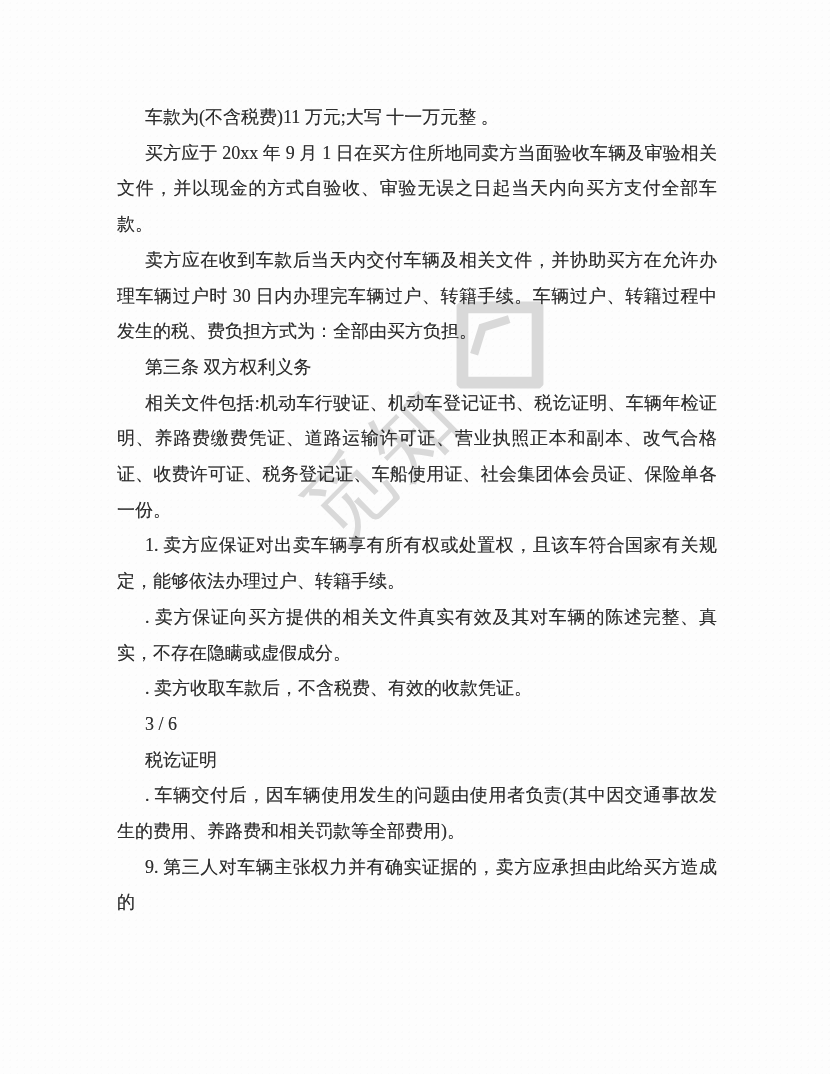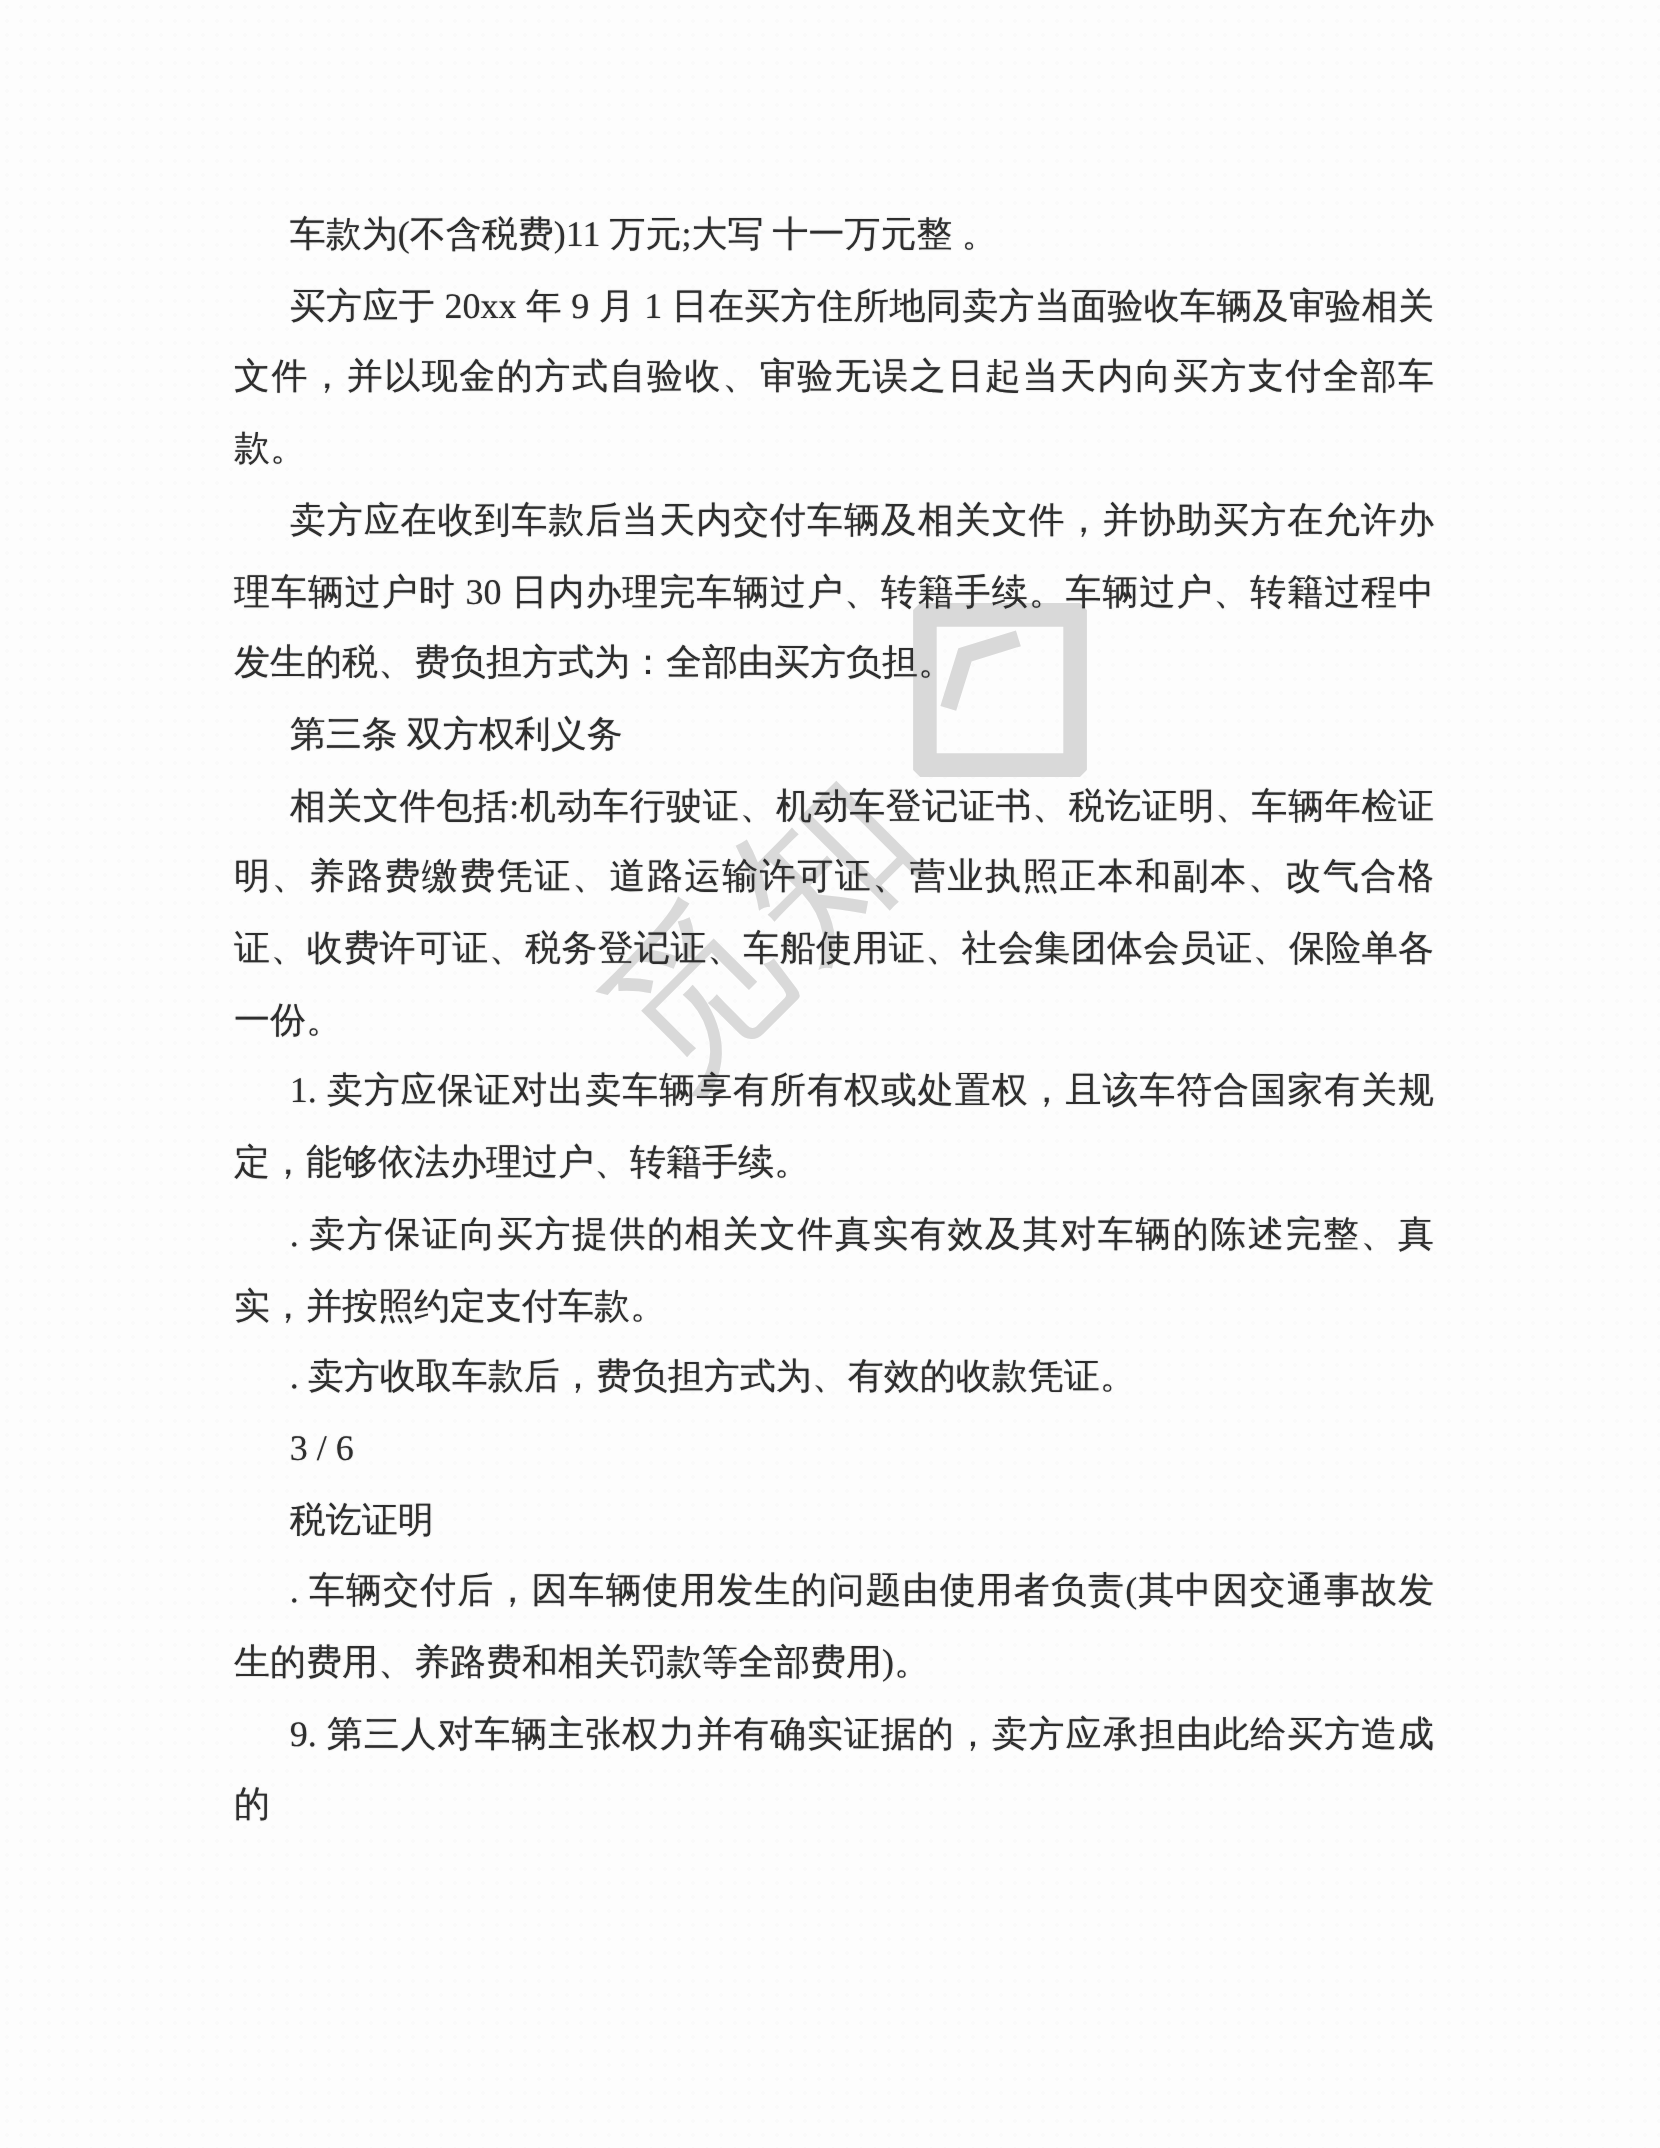--- a/index.html
+++ b/index.html
@@ -84,21 +84,21 @@
     </svg>
   </div>
 
   <div class="content">
     <p>车款为(不含税费)11 万元;大写 十一万元整 。</p>
     <p>买方应于 20xx 年 9 月 1 日在买方住所地同卖方当面验收车辆及审验相关文件，并以现金的方式自验收、审验无误之日起当天内向买方支付全部车款。</p>
     <p>卖方应在收到车款后当天内交付车辆及相关文件，并协助买方在允许办理车辆过户时 30 日内办理完车辆过户、转籍手续。车辆过户、转籍过程中发生的税、费负担方式为：全部由买方负担。</p>
     <p>第三条 双方权利义务</p>
     <p>相关文件包括:机动车行驶证、机动车登记证书、税讫证明、车辆年检证明、养路费缴费凭证、道路运输许可证、营业执照正本和副本、改气合格证、收费许可证、税务登记证、车船使用证、社会集团体会员证、保险单各一份。</p>
     <p>1. 卖方应保证对出卖车辆享有所有权或处置权，且该车符合国家有关规定，能够依法办理过户、转籍手续。</p>
-    <p>. 卖方保证向买方提供的相关文件真实有效及其对车辆的陈述完整、真实，并按照约定支付车款。</p>
-    <p>. 卖方收取车款后，费负担方式为、有效的收款凭证。</p>
+    <p>. 卖方保证向买方提供的相关文件真实有效及其对车辆的陈述完整、真实，不存在隐瞒或虚假成分。</p>
+    <p>. 卖方收取车款后，不含税费、有效的收款凭证。</p>
     <p>3 / 6</p>
     <p>税讫证明</p>
     <p>. 车辆交付后，因车辆使用发生的问题由使用者负责(其中因交通事故发生的费用、养路费和相关罚款等全部费用)。</p>
     <p>9. 第三人对车辆主张权力并有确实证据的，卖方应承担由此给买方造成的</p>
   </div>
 
 </div>
 
 </body></html>

